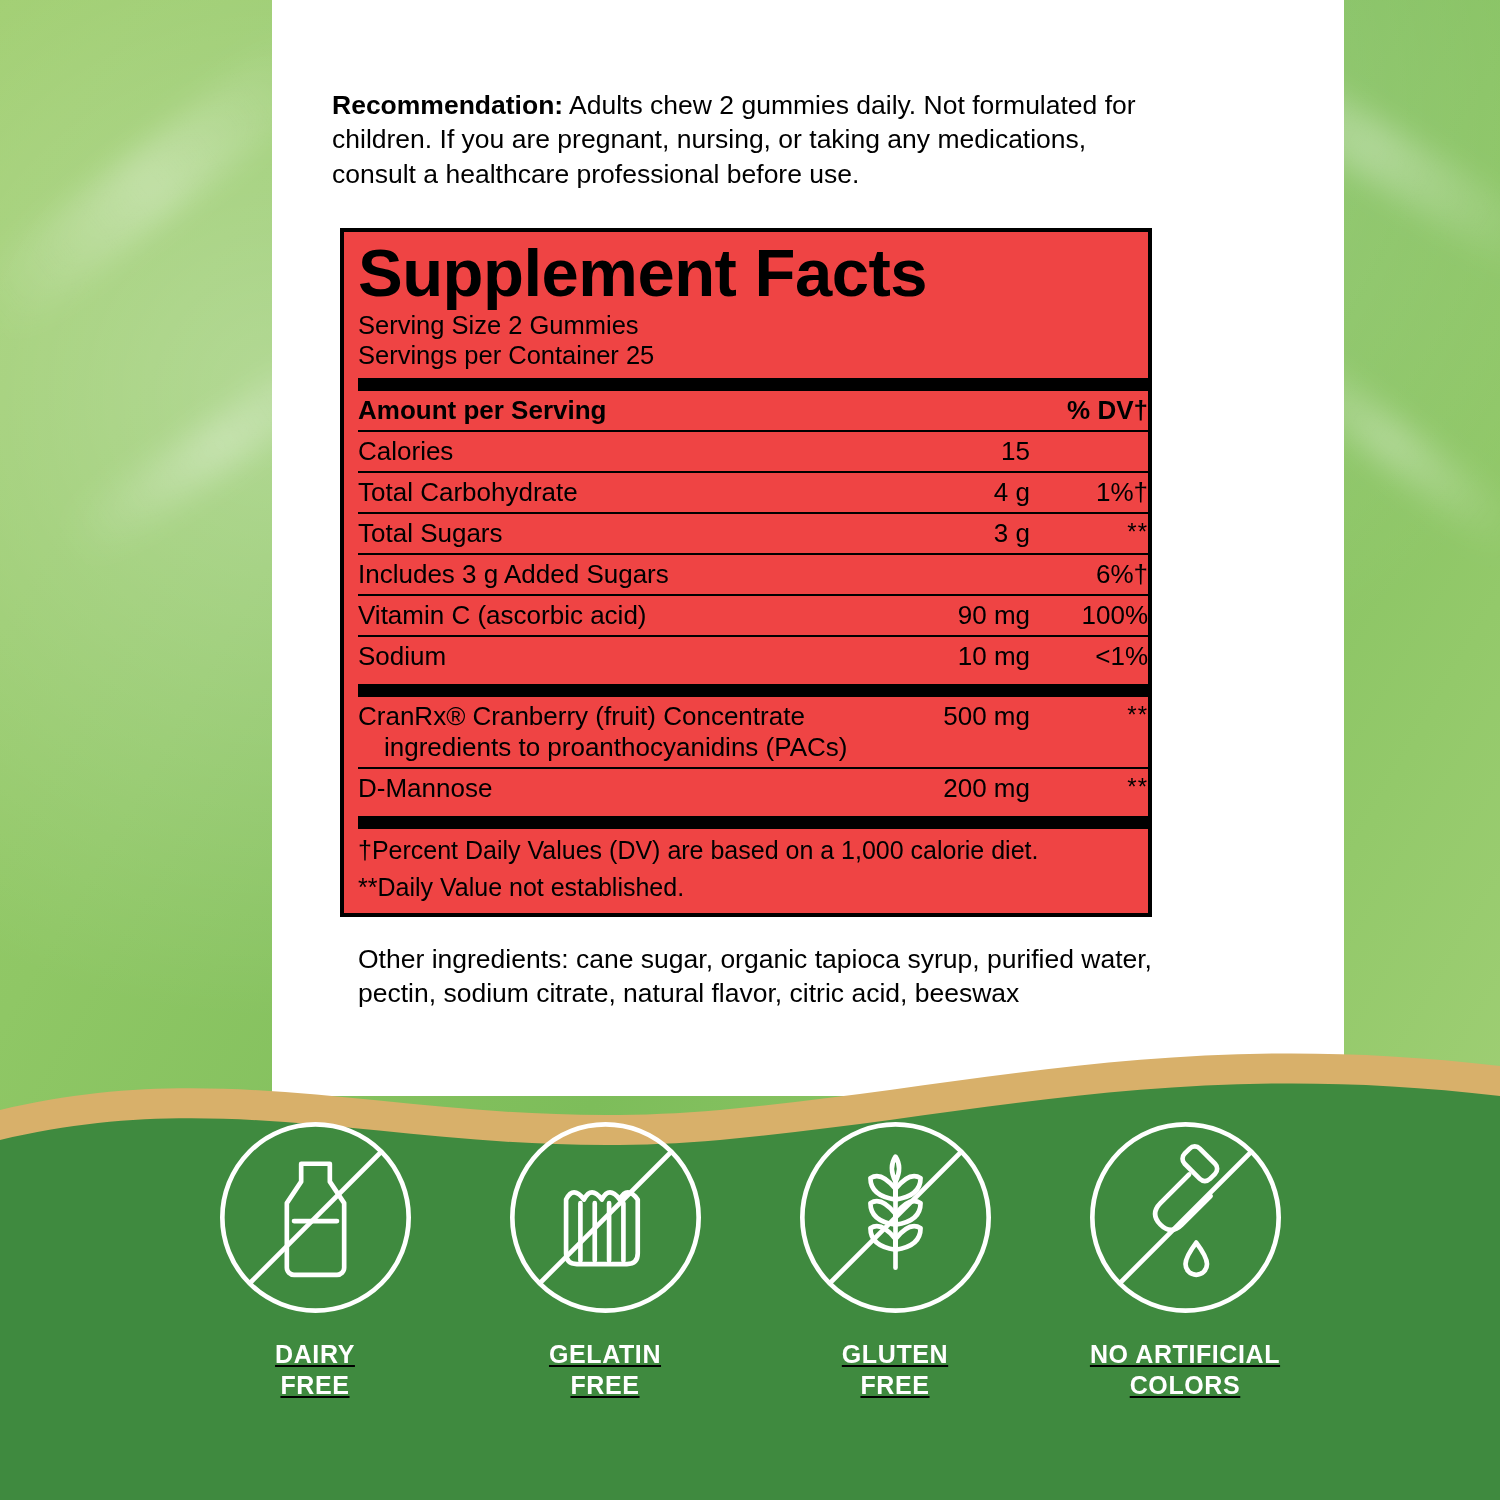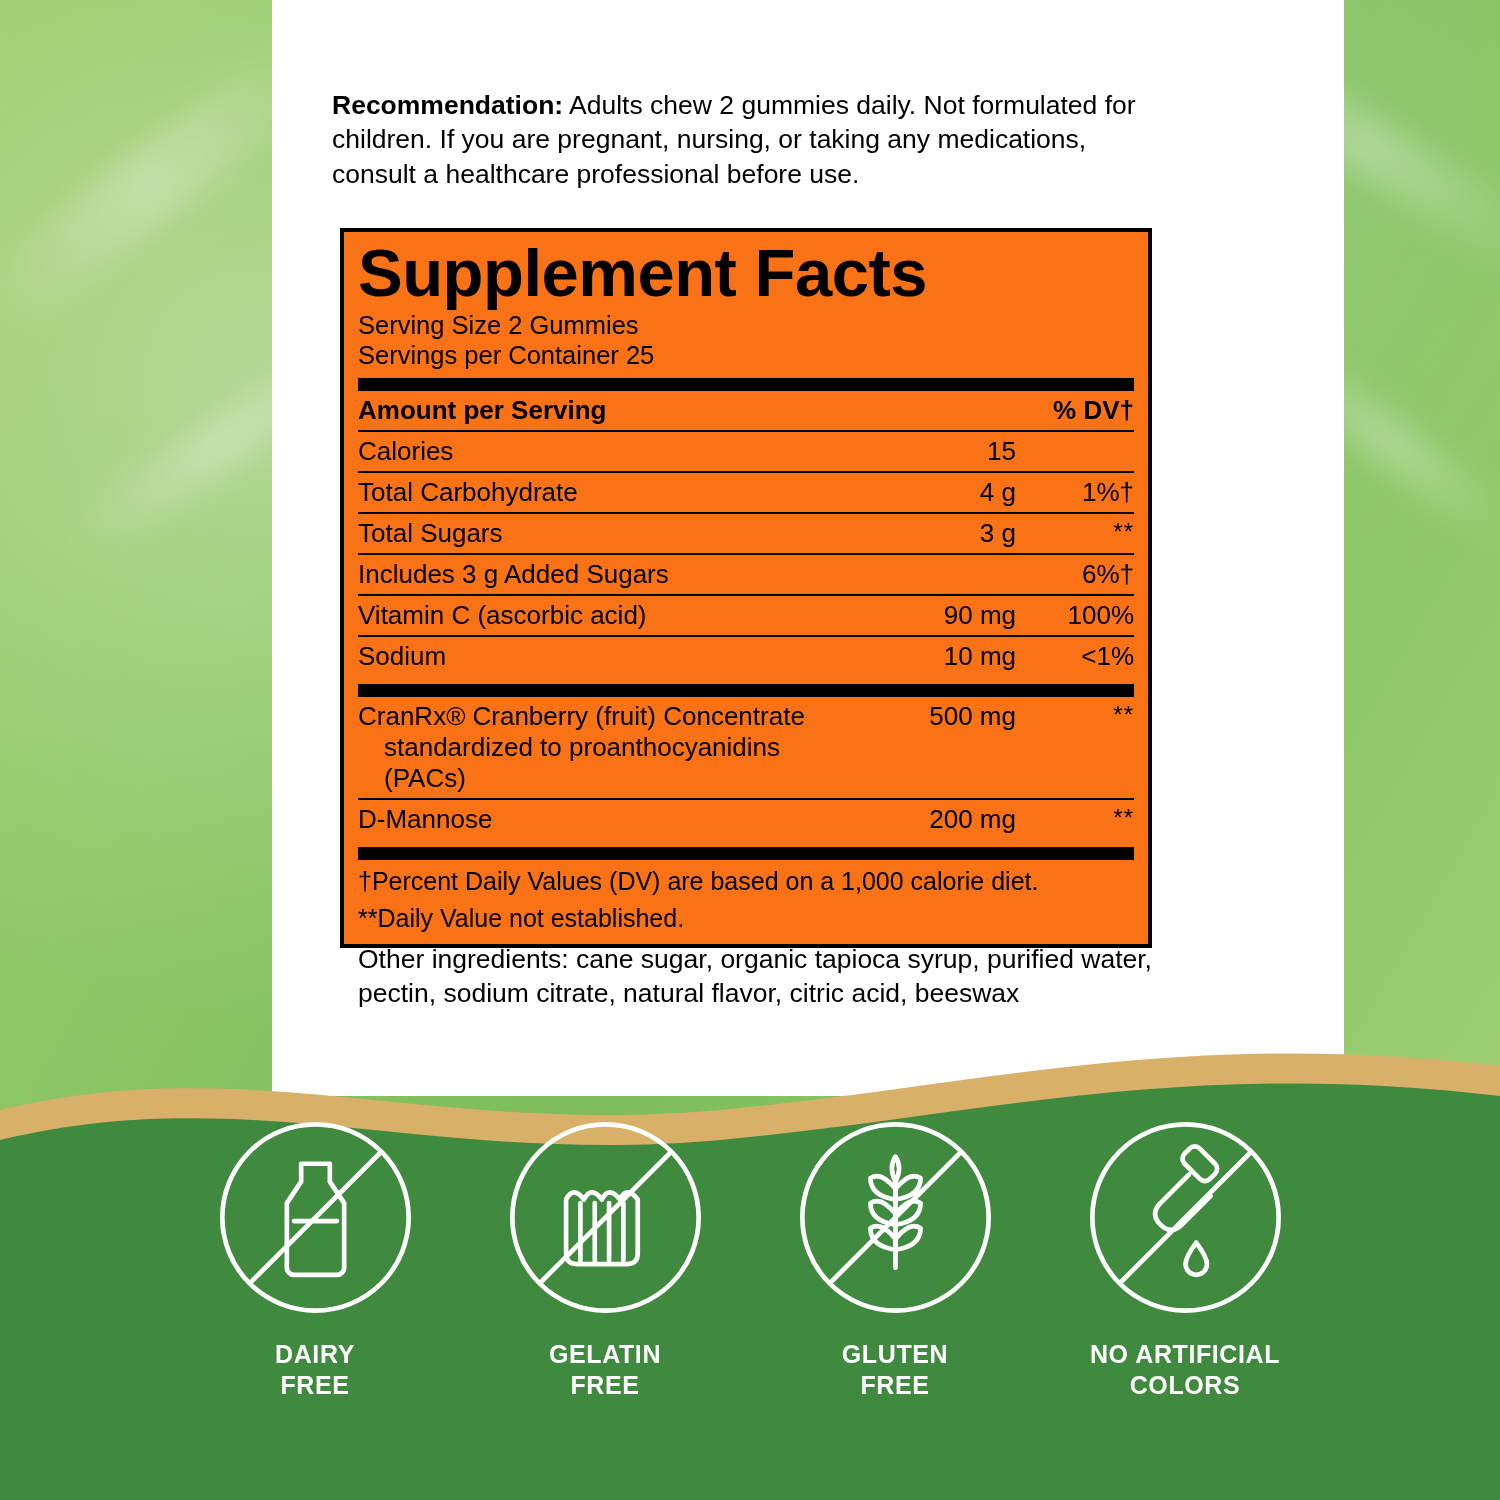--- a/index.html
+++ b/index.html
@@ -63,22 +63,22 @@
   .rec-text b { font-weight: bold; }
 
   
   .sf-box {
     position: absolute;
     left: 68px;
     top: 228px;
     width: 812px;
     border: 4px solid #000;
     box-sizing: border-box;
-    background: #f97316;
-    padding: 4px 14px 10px 14px;
+    background: #ef4444;
+    padding: 4px 0 10px 14px;
   }
   .sf-title {
     font-size: 67px;
     font-weight: bold;
     letter-spacing: -0.5px;
     line-height: 1.04;
     color: #000;
     margin: 2px 0 2px 0;
     white-space: nowrap;
   }
@@ -144,20 +144,21 @@
     left: 0;
     bottom: 0;
     width: 1500px;
     height: 400px;
     display: flex;
     justify-content: center;
     align-items: flex-start;
     gap: 0px;
     padding-top: 10px;
     box-sizing: border-box;
+    text-decoration: underline;
   }
   .badge {
     width: 290px;
     display: flex;
     flex-direction: column;
     align-items: center;
   }
   .badge .icon-wrap { width: 215px; height: 215px; }
   .badge .blabel {
     margin-top: 14px;
@@ -242,21 +243,21 @@
       </tbody>
         </table>
 
       <div class="rule-thick"></div>
 
       <table class="sf-table">
         <tbody>
             <tr class="brd">
           <td class="c-name">
             <span>CranRx® Cranberry (fruit) Concentrate</span>
-            <span class="sub-line">standardized to proanthocyanidins (PACs)</span>
+            <span class="sub-line">ingredients to proanthocyanidins (PACs)</span>
           </td>
           <td class="c-amt">500 mg</td>
           <td class="c-dv stars">**</td>
         </tr>
         <tr>
           <td class="c-name">D-Mannose</td>
           <td class="c-amt">200 mg</td>
           <td class="c-dv stars">**</td>
         </tr>
       </tbody>

